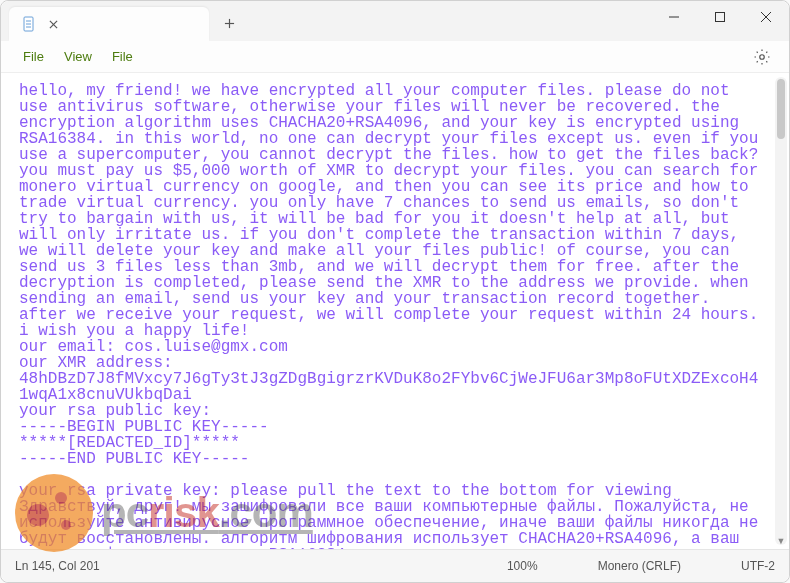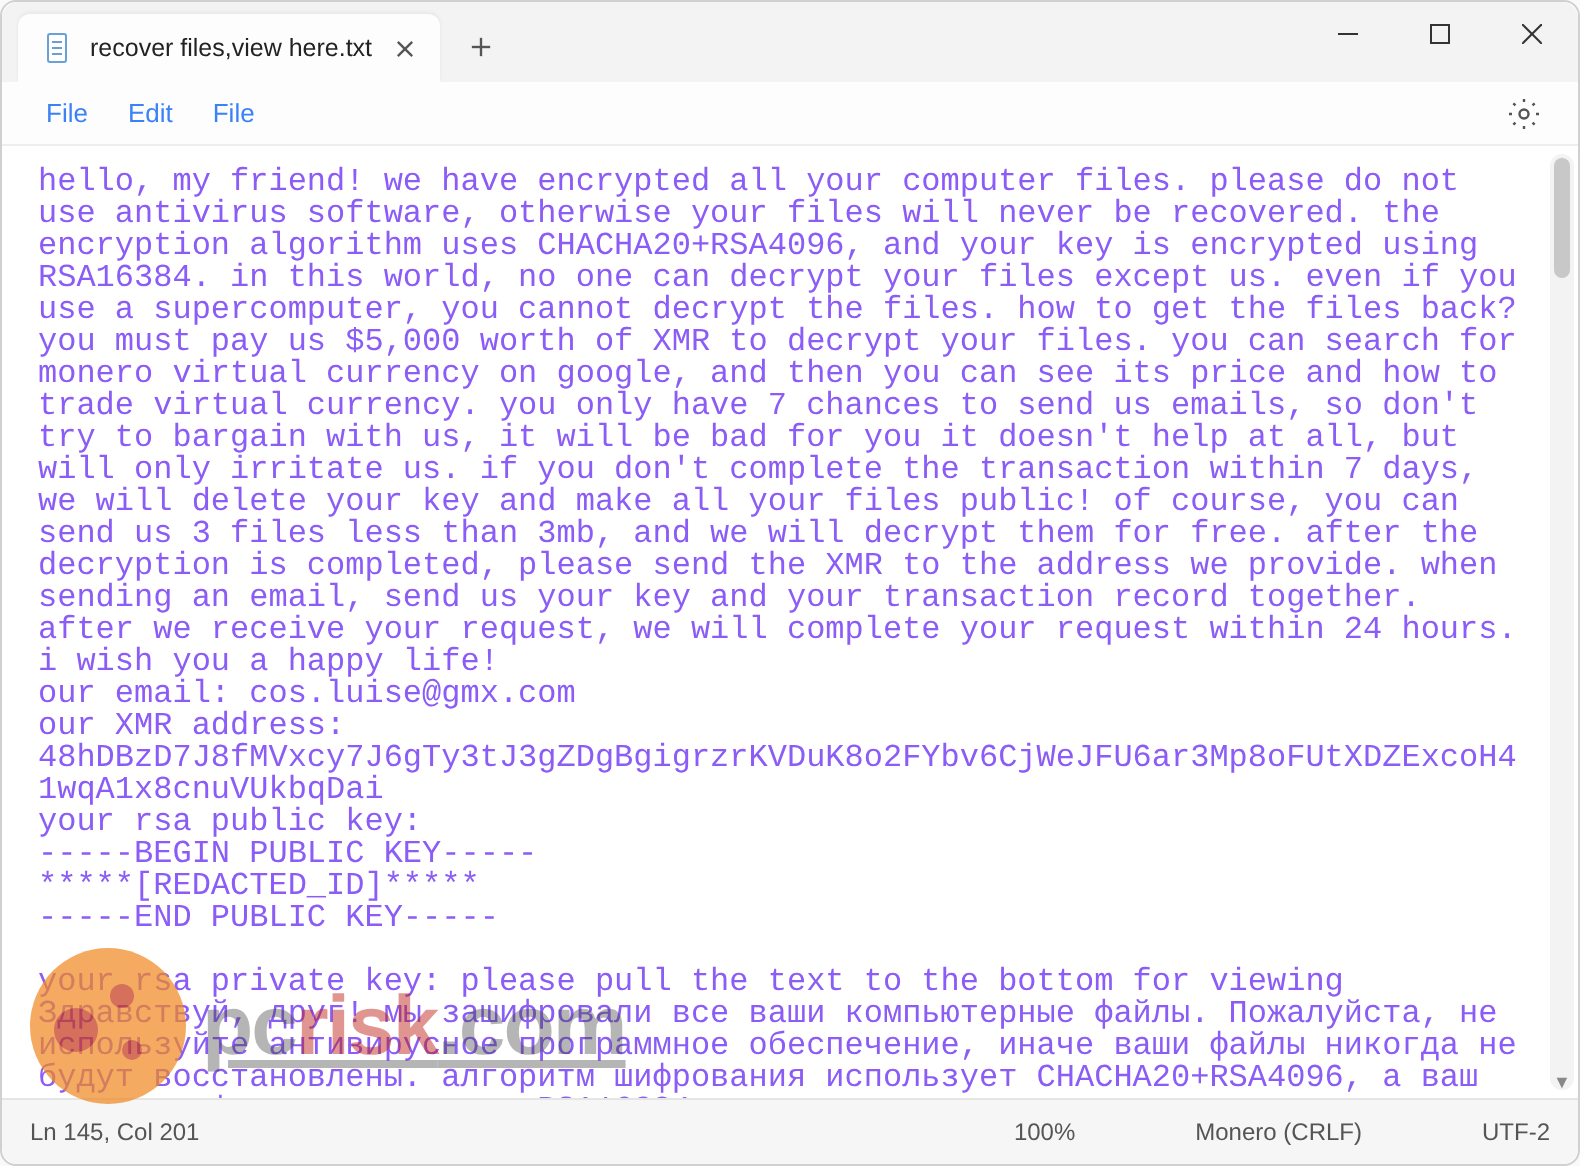--- a/index.html
+++ b/index.html
@@ -13,21 +13,21 @@
   .tab .doc-icon { width: 16px; height: 16px; }
   .tab-title { flex: 1; white-space: nowrap; overflow: hidden; text-overflow: ellipsis; }
   .tab-close { width: 16px; height: 16px; display: flex; align-items: center; justify-content: center; color: #555; font-size: 14px; border-radius: 3px; }
   .new-tab { width: 32px; height: 32px; display: flex; align-items: center; justify-content: center; color: #555; font-size: 16px; margin-left: 4px; margin-bottom: 2px; }
   .win-controls { display: flex; height: 40px; }
   .win-btn { width: 46px; height: 32px; display: flex; align-items: center; justify-content: center; color: #333; }
   .win-btn svg { width: 10px; height: 10px; }
 
   
   .menubar { height: 32px; display: flex; align-items: center; padding: 0 12px; background: #fdfdfd; border-bottom: 1px solid #eee; }
-  .menu-item { font-size: 13px; color: #3b82f6; padding: 4px 10px; border-radius: 4px; }
+  .menu-item { font-size: 13px; color: #4d7c0f; padding: 4px 10px; border-radius: 4px; }
   .menubar .spacer { flex: 1; }
   .gear { width: 18px; height: 18px; color: #555; margin-right: 6px; }
 
   
   .editor-wrap { flex: 1; position: relative; overflow: hidden; background: #fff; }
   .editor { position: absolute; left: 0; right: 16px; top: 0; bottom: 0; padding: 10px 14px 10px 18px; font-family: Consolas, "Courier New", monospace; font-size: 16px; line-height: 16px; color: #8b5cf6; white-space: pre-wrap; word-break: break-word; overflow: hidden; }
   .scrollbar { position: absolute; right: 2px; top: 4px; bottom: 4px; width: 12px; background: #f3f3f3; border-radius: 6px; }
   .thumb { position: absolute; top: 2px; left: 2px; width: 8px; height: 60px; background: #c8c8c8; border-radius: 4px; }
   .arrow { position: absolute; left: 0; width: 12px; height: 12px; display:flex; align-items:center; justify-content:center; color:#888; font-size:9px; }
   .arrow.up { top: -2px; }
@@ -56,21 +56,20 @@
     <div class="tab-strip">
       <div class="tab">
         <span class="doc-icon">
           <svg viewBox="0 0 16 16">
               <rect x="3" y="1" width="9" height="14" rx="1" fill="#fff" stroke="#6aa0d8" stroke-width="1"></rect>
               <line x1="5" y1="5" x2="10" y2="5" stroke="#6aa0d8" stroke-width="1"></line>
               <line x1="5" y1="8" x2="10" y2="8" stroke="#6aa0d8" stroke-width="1"></line>
               <line x1="5" y1="11" x2="10" y2="11" stroke="#6aa0d8" stroke-width="1"></line>
             </svg>
         </span>
-        <span class="tab-title">recover files,view here.txt</span>
         <span class="tab-close">
           <svg viewBox="0 0 10 10" width="9" height="9">
               <line x1="1" y1="1" x2="9" y2="9" stroke="#555" stroke-width="1.3"></line>
               <line x1="9" y1="1" x2="1" y2="9" stroke="#555" stroke-width="1.3"></line>
             </svg>
         </span>
       </div>
       <div class="new-tab">
         <svg viewBox="0 0 12 12" width="11" height="11">
             <line x1="6" y1="1" x2="6" y2="11" stroke="#555" stroke-width="1.3"></line>
@@ -93,21 +92,21 @@
         <svg viewBox="0 0 10 10">
             <line x1="0" y1="0" x2="10" y2="10" stroke="#333" stroke-width="1"></line>
             <line x1="10" y1="0" x2="0" y2="10" stroke="#333" stroke-width="1"></line>
           </svg>
       </div>
     </div>
   </div>
 
   <div class="menubar">
     <div class="menu-item">File</div>
-    <div class="menu-item">Edit</div>
+    <div class="menu-item">View</div>
     <div class="menu-item">File</div>
     <div class="spacer"></div>
     <div class="gear">
       <svg viewBox="0 0 24 24" width="18" height="18" fill="none" stroke="#555" stroke-width="1.6">
           <circle cx="12" cy="12" r="3"></circle>
           <path d="M12 2v2M12 20v2M4.9 4.9l1.4 1.4M17.7 17.7l1.4 1.4M2 12h2M20 12h2M4.9 19.1l1.4-1.4M17.7 6.3l1.4-1.4"></path>
         </svg>
     </div>
   </div>
 

